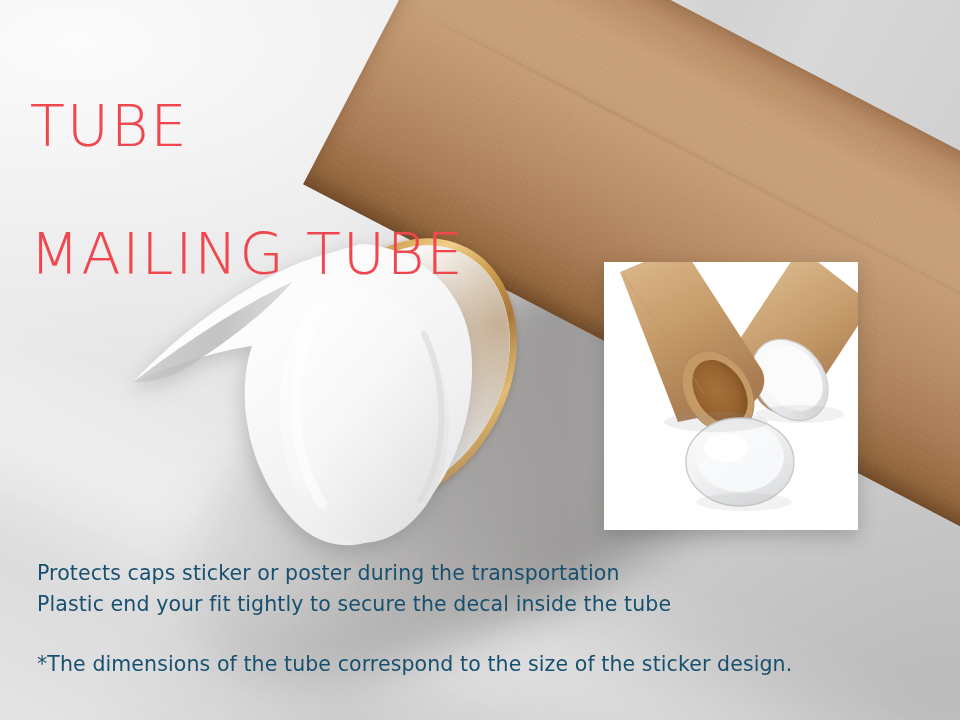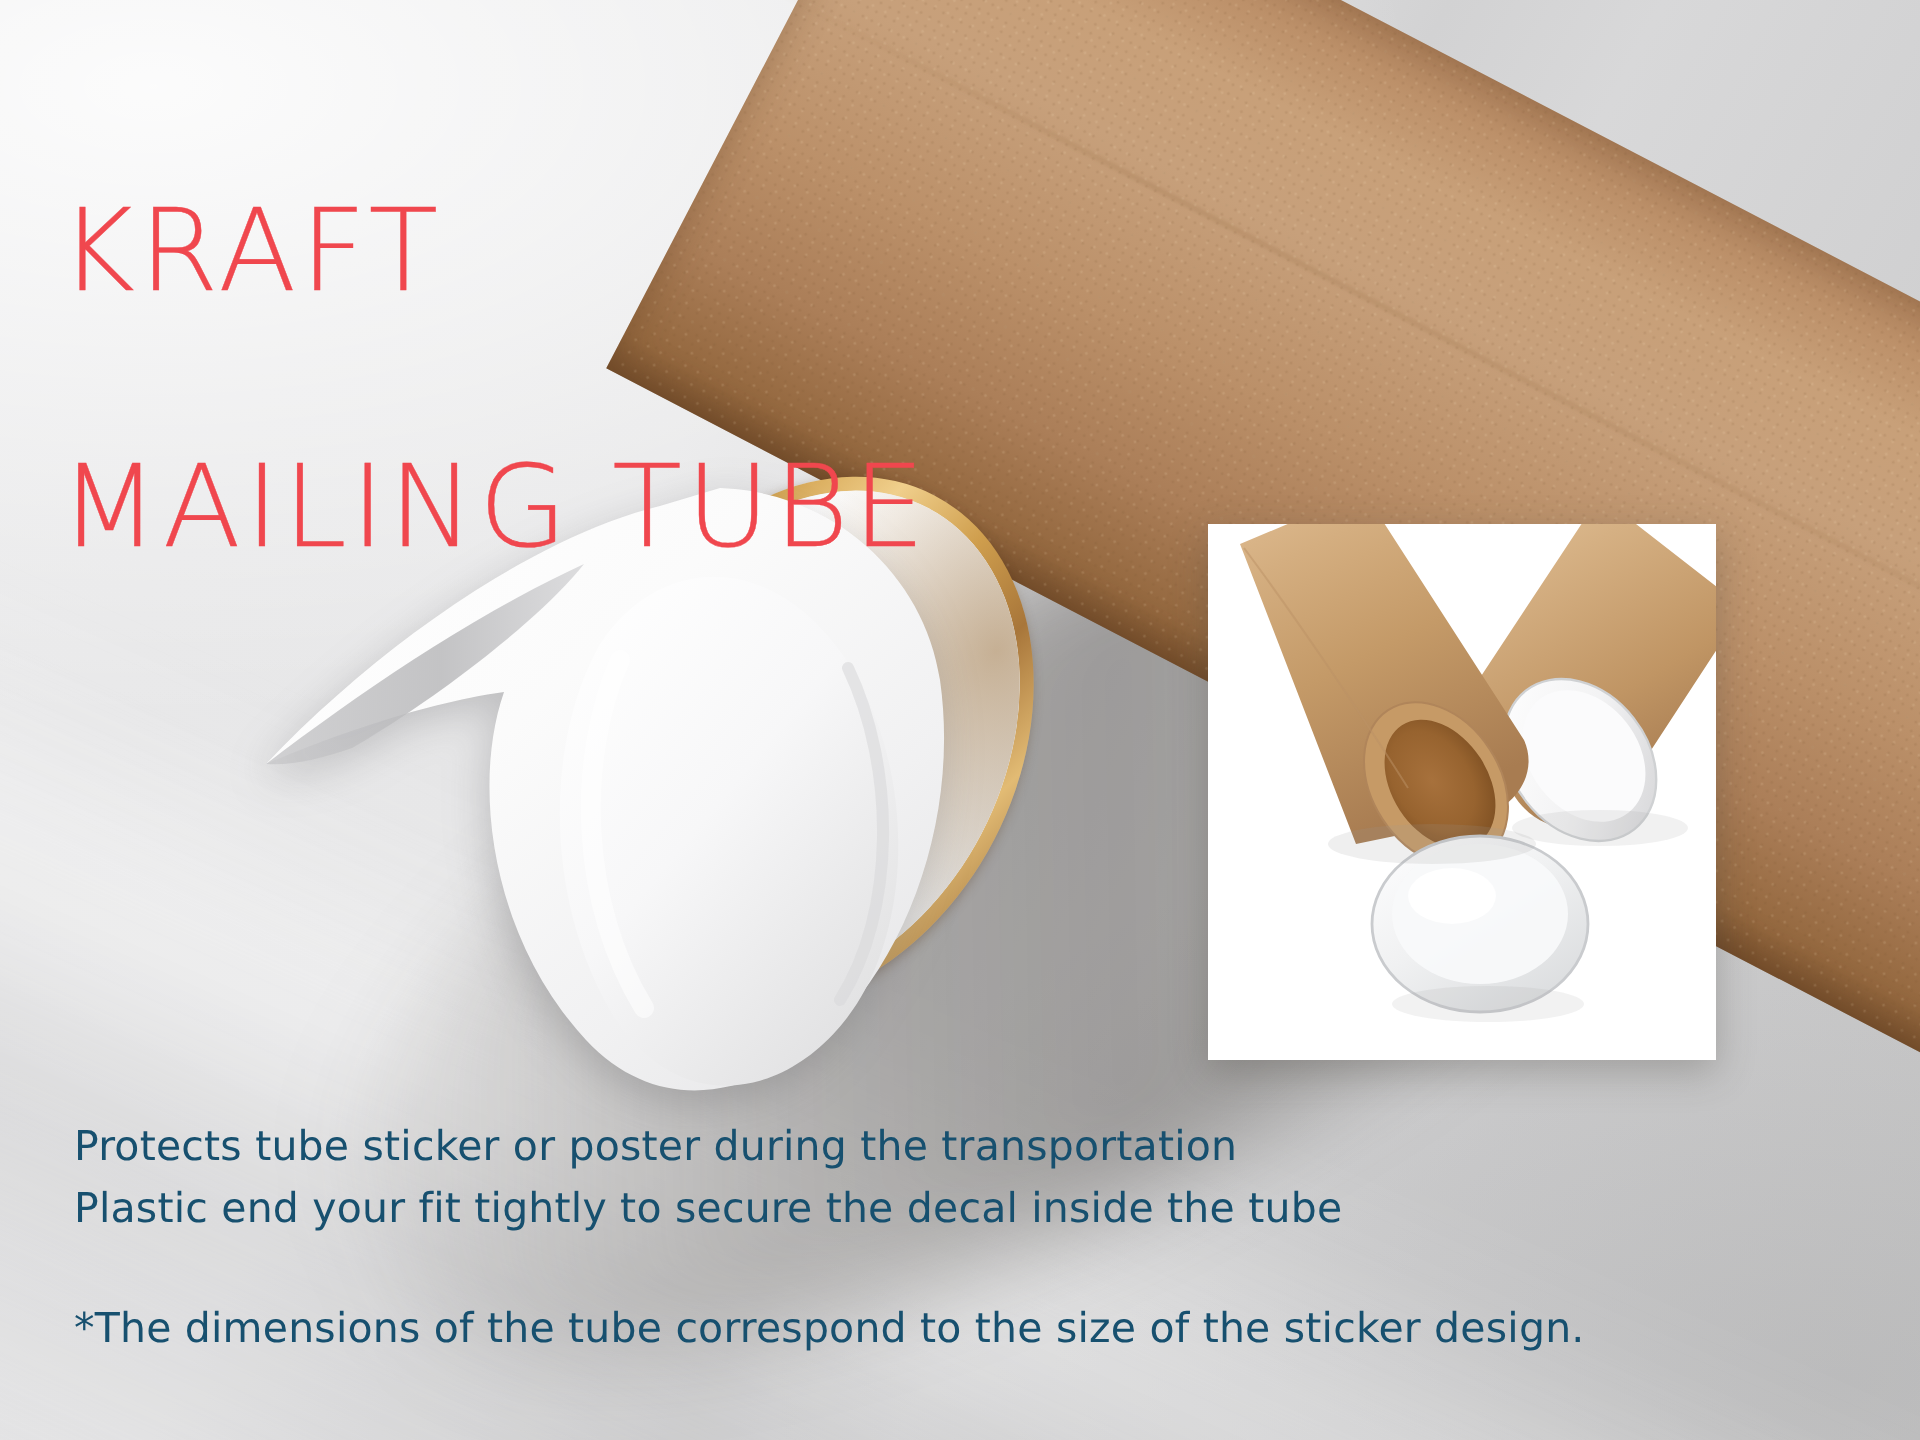--- a/index.html
+++ b/index.html
@@ -352,24 +352,24 @@
         <ellipse cx="122" cy="186" rx="22" ry="14" fill="#ffffff" opacity=".9"></ellipse>
       </g>
 
       <ellipse cx="112" cy="160" rx="52" ry="10" fill="#9a9a9c" opacity=".16"></ellipse>
       <ellipse cx="196" cy="152" rx="44" ry="9" fill="#9a9a9c" opacity=".14"></ellipse>
       <ellipse cx="140" cy="240" rx="48" ry="9" fill="#9a9a9c" opacity=".13"></ellipse>
     </svg>
   </div>
 
   <div class="title">
-    <span class="line">KRAFT</span>
+    <span class="line">TUBE</span>
     <span class="line">MAILING TUBE</span>
   </div>
 
   <div class="body-copy">
-    <span class="line">Protects tube sticker or poster during the transportation</span>
+    <span class="line">Protects caps sticker or poster during the transportation</span>
     <span class="line">Plastic end your fit tightly to secure the decal inside the tube</span>
   </div>
 
   <div class="footnote">*The dimensions of the tube correspond to the size of the sticker design.</div>
 
 </div>
 
 </body></html>

